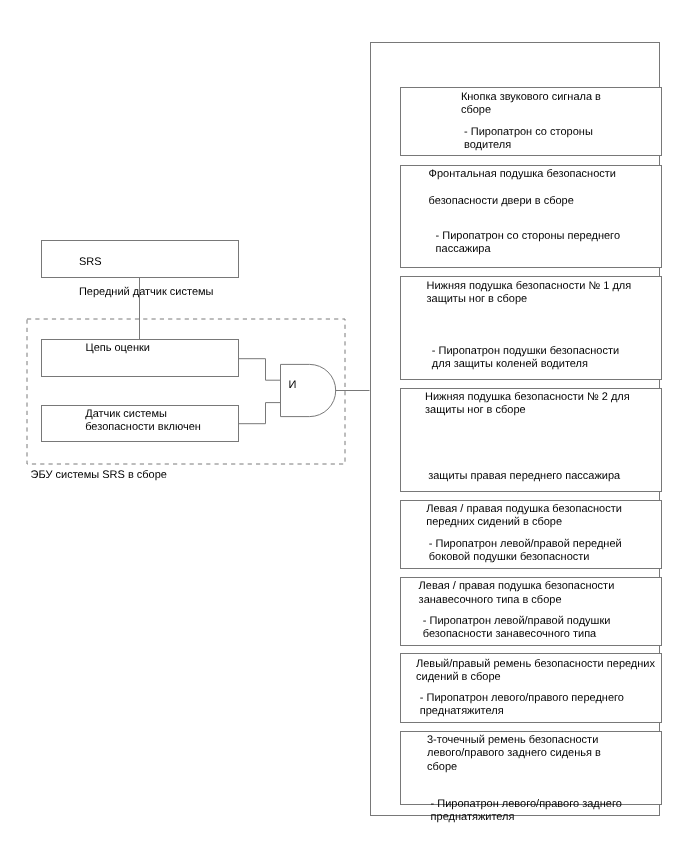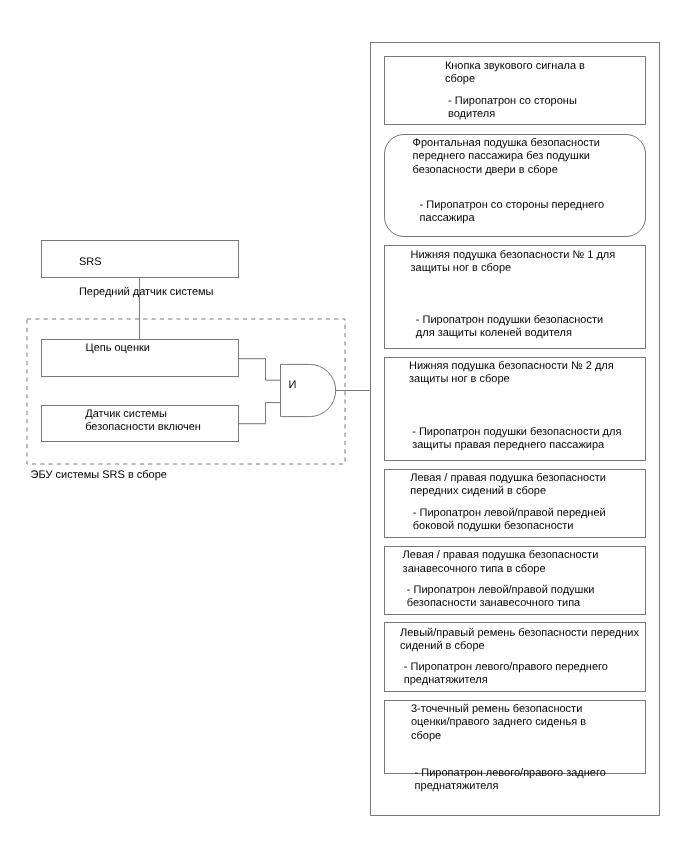--- a/index.html
+++ b/index.html
@@ -28,21 +28,21 @@
 
   #gate-svg{position:absolute;left:238px;top:355px;}
   #gate-label{left:288.6px;top:377.6px;font-size:11px;}
 
   #ecu-label{left:30.6px;top:467.8px;font-size:11px;}
 
   
   #right-container{position:absolute;left:370px;top:42px;width:290px;height:774px;
                    box-sizing:border-box;border:1px solid var(--line);background:var(--bg);}
   #right-boxes{position:absolute;left:384px;top:56px;width:262px;}
-  .rbox{position:absolute;left:0;box-sizing:border-box;border:1px solid var(--line);background:var(--bg);}
+  .rbox{position:absolute;left:16px;box-sizing:border-box;border:1px solid var(--line);background:var(--bg);margin-top:31px;}
   .rbox .txt{white-space:pre;}
 </style>
 </head>
 <body>
 
 <div class="diagram">
 
   <div class="box" id="box-front-sensor">
     <span class="txt">Передний датчик системы</span>
     <span class="txt">SRS</span>
@@ -77,37 +77,35 @@
   <span id="ecu-label" class="txt">ЭБУ системы SRS в сборе</span>
 
   <div id="right-container"></div>
   <div id="right-boxes">
       <div class="rbox" style="top: 0.3px; width: 262px; height: 69px;">
         <span class="txt" style="left: 59.9px; top: 1.8px;">Кнопка звукового сигнала в</span>
         <span class="txt" style="left: 59.9px; top: 15.15px;">сборе</span>
         <span class="txt" style="left: 63px; top: 36.3px;">- Пиропатрон со стороны</span>
         <span class="txt" style="left: 63px; top: 49.65px;">водителя</span>
       </div>
-      <div class="rbox" style="top: 77.6px; width: 262px; height: 103.5px; border-radius: 20px;">
+      <div class="rbox" style="top: 77.6px; width: 262px; height: 103.5px;">
         <span class="txt" style="left: 27.6px; top: 1.3px;">Фронтальная подушка безопасности</span>
-        <span class="txt" style="left: 27.6px; top: 14.65px;">переднего пассажира без подушки</span>
         <span class="txt" style="left: 27.6px; top: 28px;">безопасности двери в сборе</span>
         <span class="txt" style="left: 34.6px; top: 63.2px;">- Пиропатрон со стороны переднего</span>
         <span class="txt" style="left: 34.6px; top: 76.55px;">пассажира</span>
       </div>
       <div class="rbox" style="top: 189.3px; width: 262px; height: 104px;">
         <span class="txt" style="left: 25.5px; top: 1.3px;">Нижняя подушка безопасности № 1 для</span>
         <span class="txt" style="left: 25.5px; top: 14.65px;">защиты ног в сборе</span>
         <span class="txt" style="left: 30.8px; top: 66.7px;">- Пиропатрон подушки безопасности</span>
         <span class="txt" style="left: 30.8px; top: 80.05px;">для защиты коленей водителя</span>
       </div>
       <div class="rbox" style="top: 301.1px; width: 262px; height: 103.5px;">
         <span class="txt" style="left: 24px; top: 1px;">Нижняя подушка безопасности № 2 для</span>
         <span class="txt" style="left: 24px; top: 14.35px;">защиты ног в сборе</span>
-        <span class="txt" style="left: 27.2px; top: 66.6px;">- Пиропатрон подушки безопасности для</span>
         <span class="txt" style="left: 27.2px; top: 79.95px;">защиты правая переднего пассажира</span>
       </div>
       <div class="rbox" style="top: 412.6px; width: 262px; height: 69px;">
         <span class="txt" style="left: 25.2px; top: 1.5px;">Левая / правая подушка безопасности</span>
         <span class="txt" style="left: 25.2px; top: 14.85px;">передних сидений в сборе</span>
         <span class="txt" style="left: 27.8px; top: 36px;">- Пиропатрон левой/правой передней</span>
         <span class="txt" style="left: 27.8px; top: 49.35px;">боковой подушки безопасности</span>
       </div>
       <div class="rbox" style="top: 489.6px; width: 262px; height: 69.5px;">
         <span class="txt" style="left: 17.6px; top: 1.8px;">Левая / правая подушка безопасности</span>
@@ -116,20 +114,20 @@
         <span class="txt" style="left: 21.8px; top: 49.35px;">безопасности занавесочного типа</span>
       </div>
       <div class="rbox" style="top: 566.4px; width: 262px; height: 70px;">
         <span class="txt" style="left: 15px; top: 2.6px;">Левый/правый ремень безопасности передних</span>
         <span class="txt" style="left: 15px; top: 15.95px;">сидений в сборе</span>
         <span class="txt" style="left: 18.8px; top: 36.4px;">- Пиропатрон левого/правого переднего</span>
         <span class="txt" style="left: 18.8px; top: 49.75px;">преднатяжителя</span>
       </div>
       <div class="rbox" style="top: 643.8px; width: 262px; height: 74px; text-align: center;">
         <span class="txt" style="left: 26px; top: 1.3px;">3-точечный ремень безопасности</span>
-        <span class="txt" style="left: 26px; top: 14.65px;">оценки/правого заднего сиденья в</span>
+        <span class="txt" style="left: 26px; top: 14.65px;">левого/правого заднего сиденья в</span>
         <span class="txt" style="left: 26px; top: 28px;">сборе</span>
         <span class="txt" style="left: 29.6px; top: 65px;">- Пиропатрон левого/правого заднего</span>
         <span class="txt" style="left: 29.6px; top: 78.35px;">преднатяжителя</span>
       </div>
     </div>
 
 </div>
 
 </body></html>

